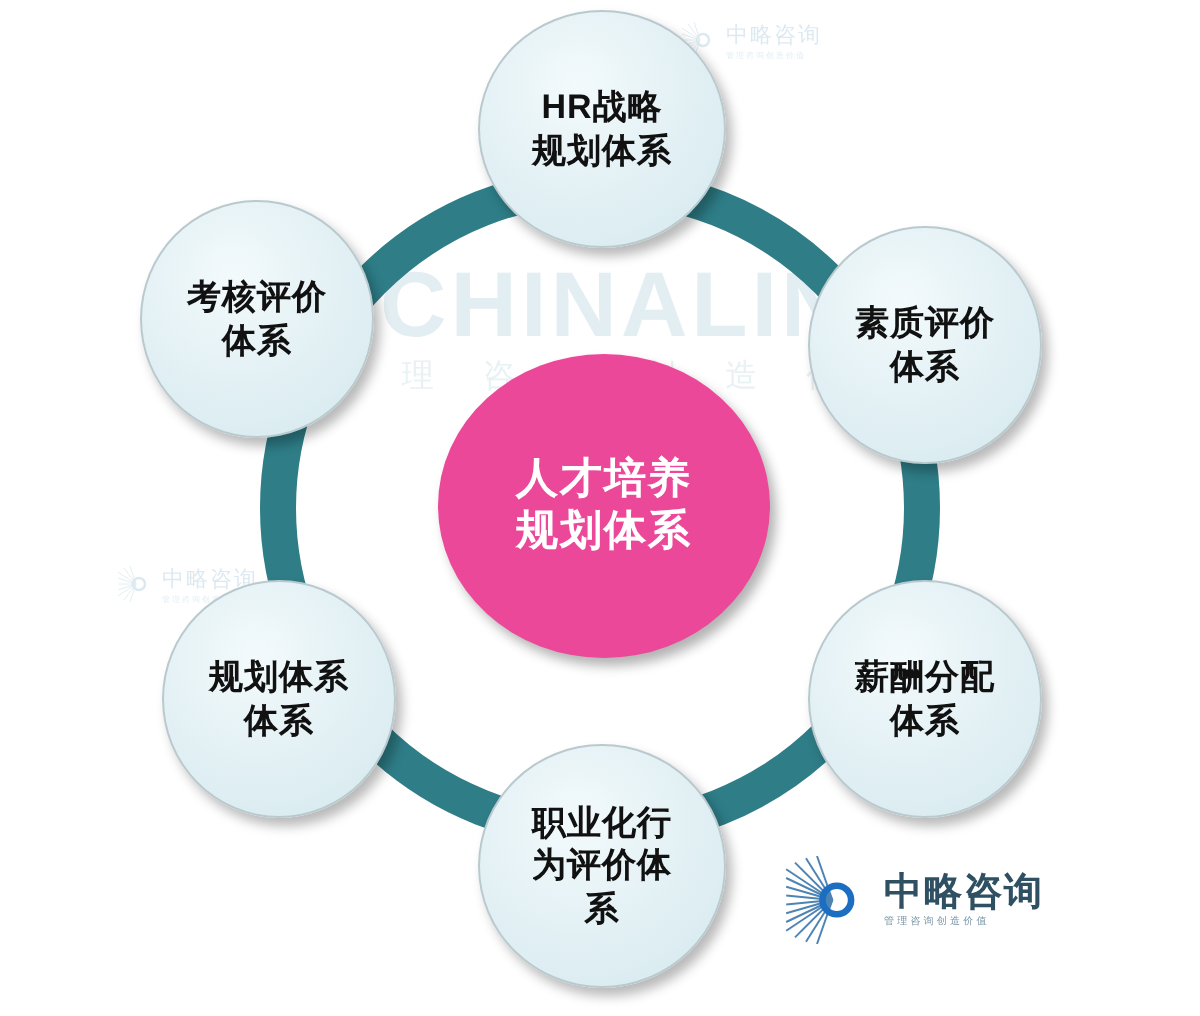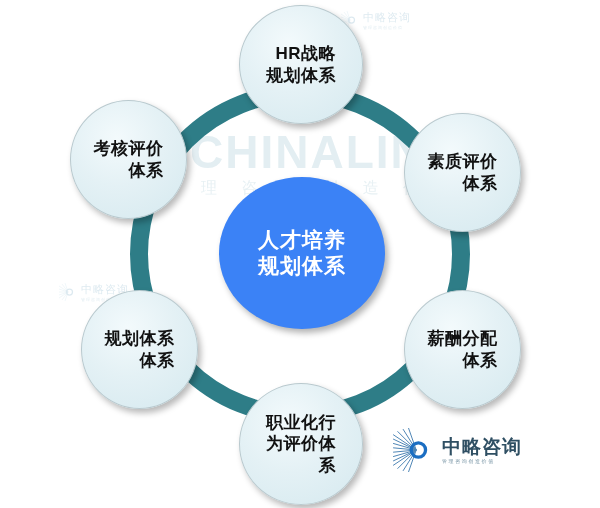--- a/index.html
+++ b/index.html
@@ -80,21 +80,21 @@
   }
 
   
   .center-node {
     position: absolute;
     left: 219px;
     top: 177px;
     width: 166px;
     height: 152px;
     border-radius: 50%;
-    background: #3b82f6;
+    background: #ec4899;
     box-shadow: 3px 4px 6px rgba(0,0,0,0.30);
     display: flex;
     align-items: center;
     justify-content: center;
     z-index: 5;
   }
   .center-label {
     color: #ffffff;
     font-size: 21px;
     font-weight: bold;
@@ -114,28 +114,28 @@
     display: flex;
     align-items: center;
     justify-content: center;
     z-index: 4;
   }
   .node-label {
     color: #111111;
     font-size: 17px;
     font-weight: bold;
     line-height: 1.25;
-    text-align: right;
+    text-align: center;
     letter-spacing: 0.5px;
   }
 
   #node-top    { left: 239px; top: 5px;   width: 122px; height: 117px; }
   #node-ur     { left: 404px; top: 113px; width: 115px; height: 117px; }
   #node-lr     { left: 404px; top: 290px; width: 115px; height: 117px; }
-  #node-bottom { left: 239px; top: 383px; width: 122px; height: 120px; font-family: Liberation Serif, serif; }
+  #node-bottom { left: 239px; top: 372px; width: 122px; height: 120px; font-family: Liberation Serif, serif; }
   #node-ll     { left: 81px;  top: 290px; width: 115px; height: 117px; }
   #node-ul     { left: 70px;  top: 100px; width: 115px; height: 117px; }
 
   
   .logo {
     position: absolute;
     left: 392px;
     top: 428px;
     display: flex;
     align-items: center;

